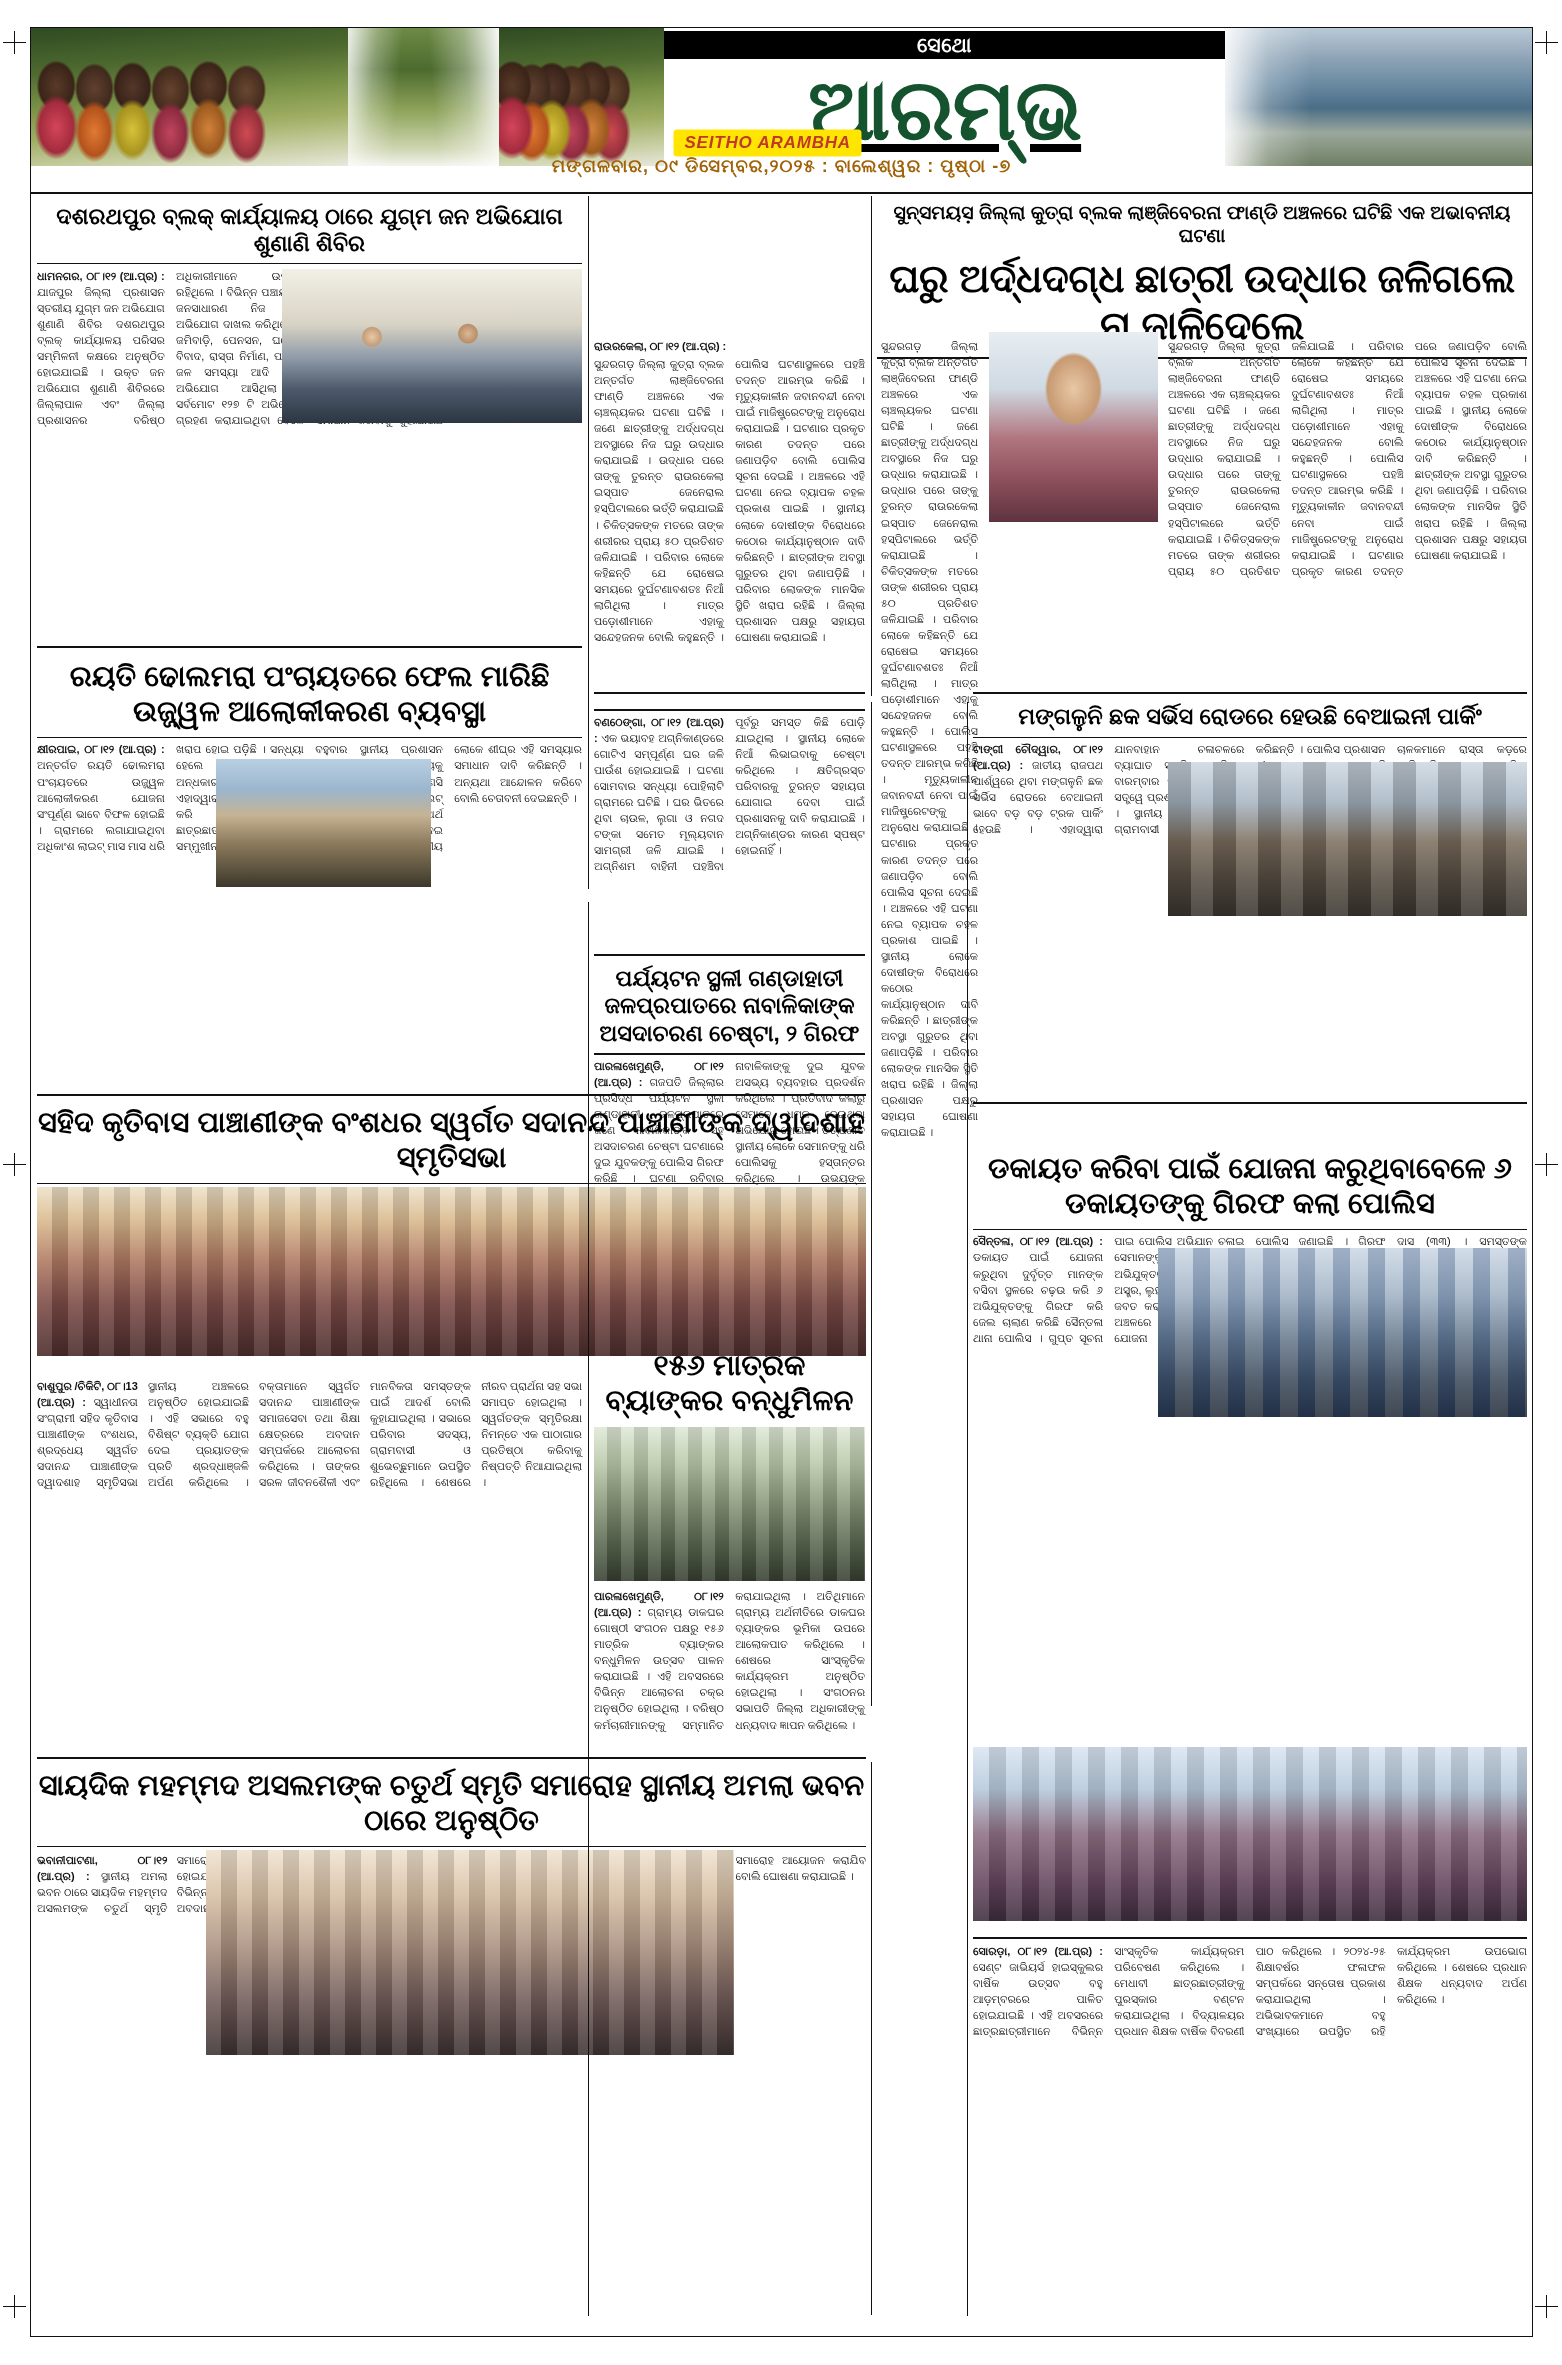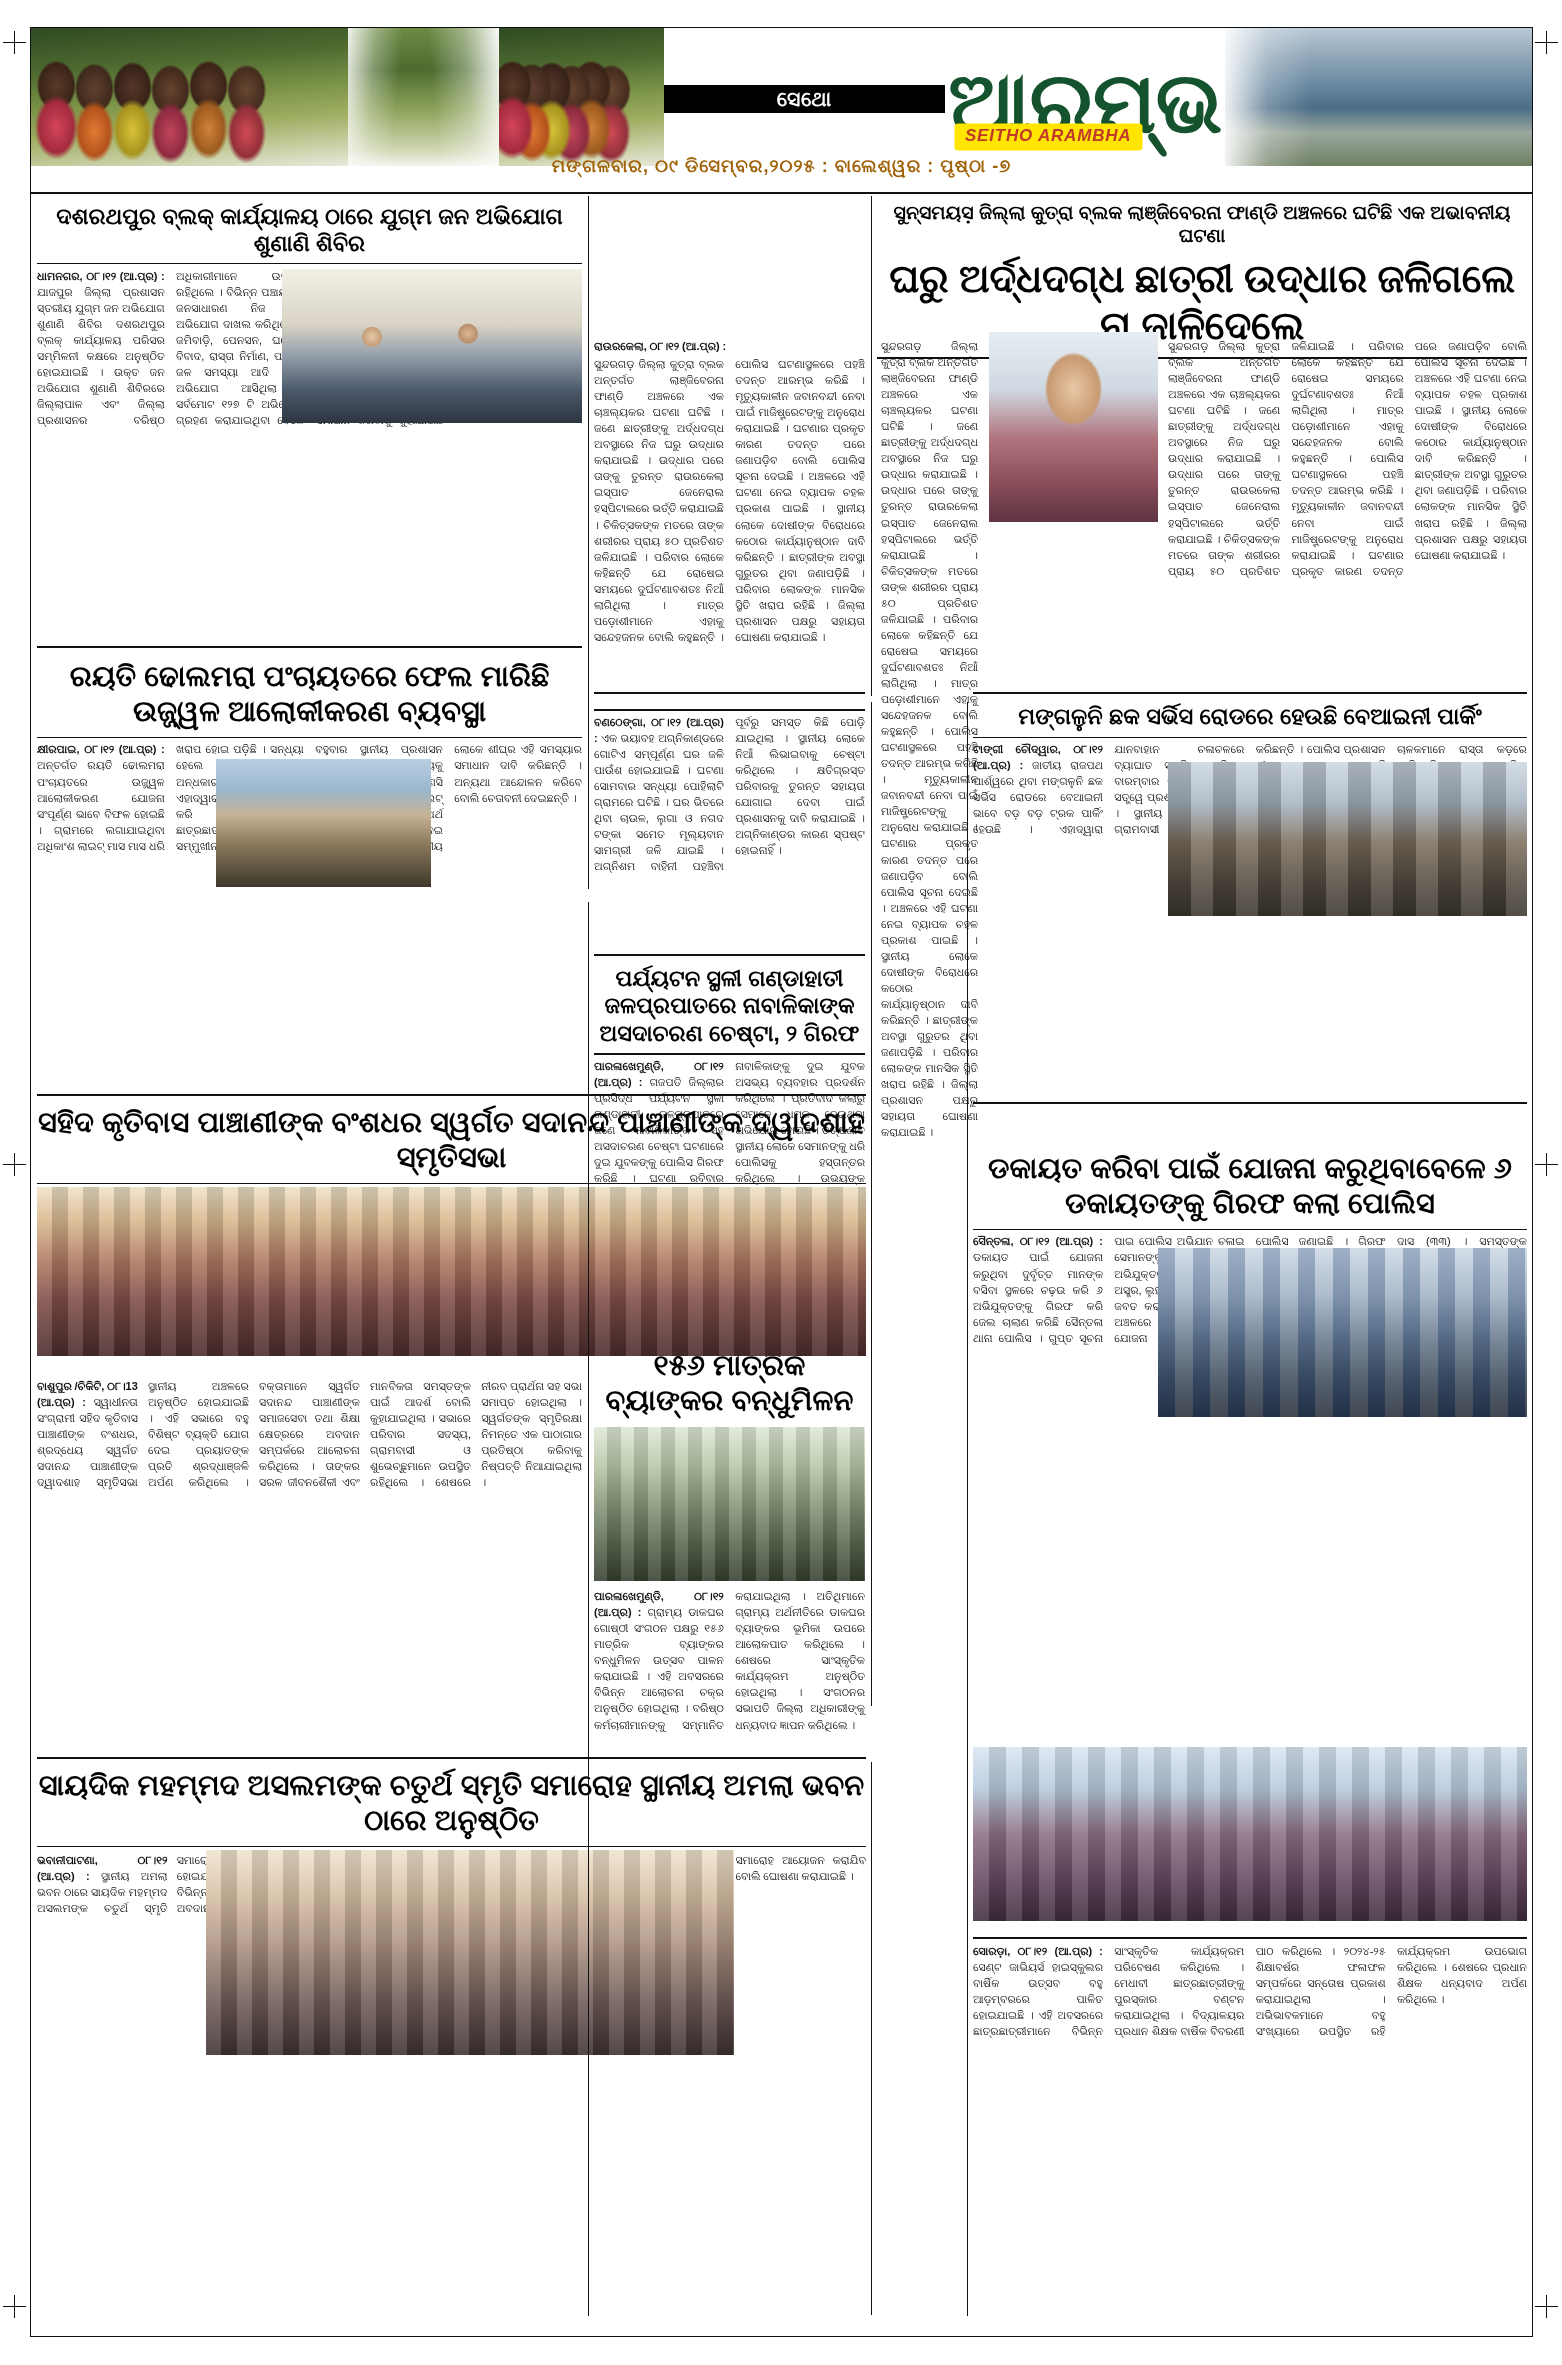--- a/index.html
+++ b/index.html
@@ -88,25 +88,26 @@
     width: 100%; height: 100%;
     background:
       linear-gradient(90deg, rgba(255,255,255,0.9) 0%, rgba(255,255,255,0.25) 14%, transparent 28%),
       linear-gradient(180deg, #b9c9d6 0%, #8ea4b6 22%, #6b8ba3 40%, #4b6d86 58%, #9aa79c 76%, #6f7f63 100%),
       repeating-linear-gradient(92deg, rgba(255,255,255,0.22) 0 3.1px, rgba(0,0,0,0.06) 3.1px 7.2px);
   }
 
   .mast-logo {
     flex: 1 1 auto;
     display: flex;
-    flex-direction: row;
+    flex-direction: column;
     align-items: center;
     justify-content: flex-start;
     padding-top: 3.1px;
     position: relative;
+    text-decoration: underline;
   }
   .mast-kicker {
     background: #000;
     color: #fff;
     width: 100%;
     text-align: center;
     font-size: 20.5px;
     line-height: 1.22;
     font-weight: 700;
     letter-spacing: 0.5px;

